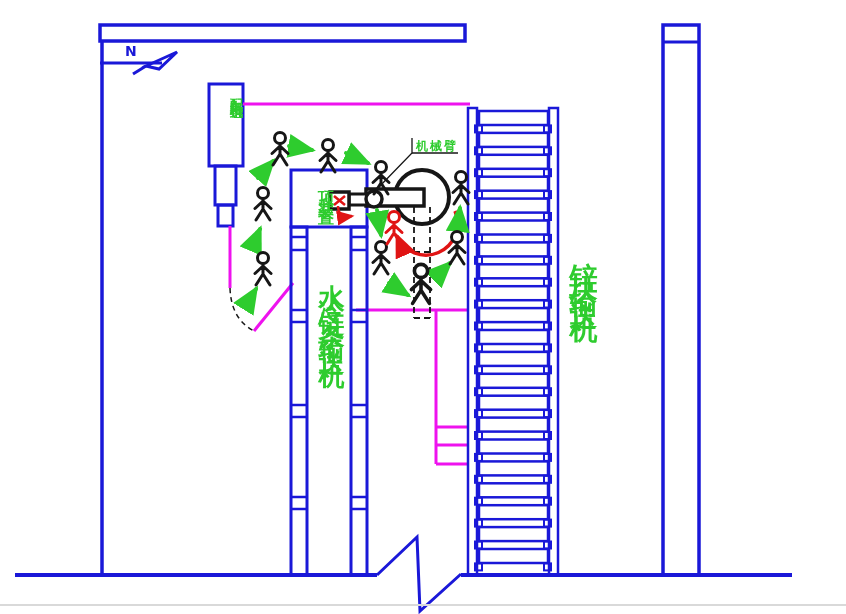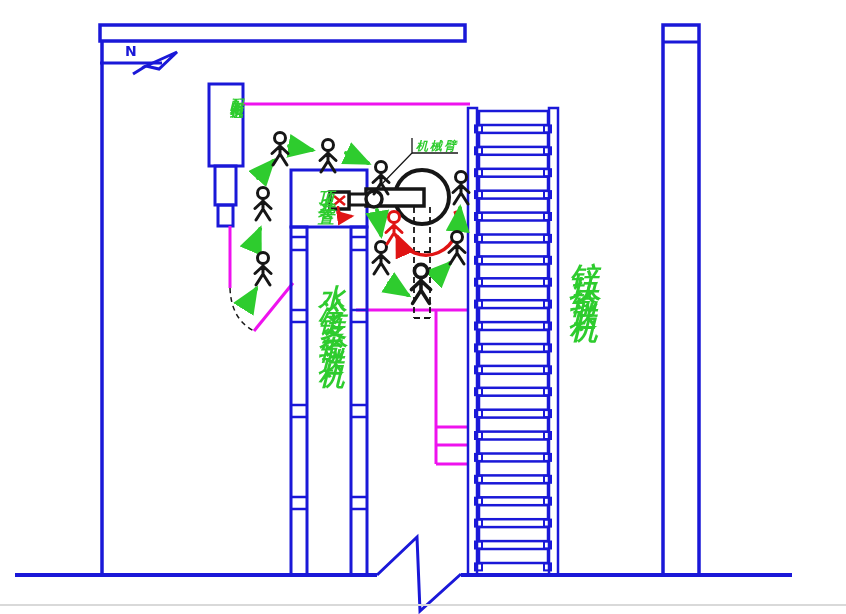--- a/index.html
+++ b/index.html
@@ -1,21 +1,21 @@
 <!DOCTYPE html>
 <html style="--c-blue: #1a18d8; --c-magenta: #ee12ee; --c-green: #2ecc2e; --c-red: #e01414; --c-black: #161616; --c-gray: #d9d9d9;"><head>
 <meta charset="utf-8">
 <style>
   html,body{margin:0;padding:0;background:#fff;}
   #canvas{position:relative;width:846px;height:614px;background:#fff;overflow:hidden;
           font-family:"DejaVu Sans",sans-serif;}
   svg{position:absolute;left:0;top:0;}
   .lbl{position:absolute;font-weight:bold;line-height:1;}
   .vtext{writing-mode:vertical-rl;text-orientation:upright;text-align:center;}
-  .green{color:var(--c-green);font-style:italic;}
+  .green{color:var(--c-green);}
   .blue{color:var(--c-blue);}
   .ln{fill:none;}
   .sb{stroke:var(--c-blue);}
   .sm{stroke:var(--c-magenta);}
   .sg{stroke:var(--c-green);}
   .sr{stroke:var(--c-red);}
   .sk{stroke:var(--c-black);}
   .wfill{fill:#ffffff;}
 </style>
 </head>

